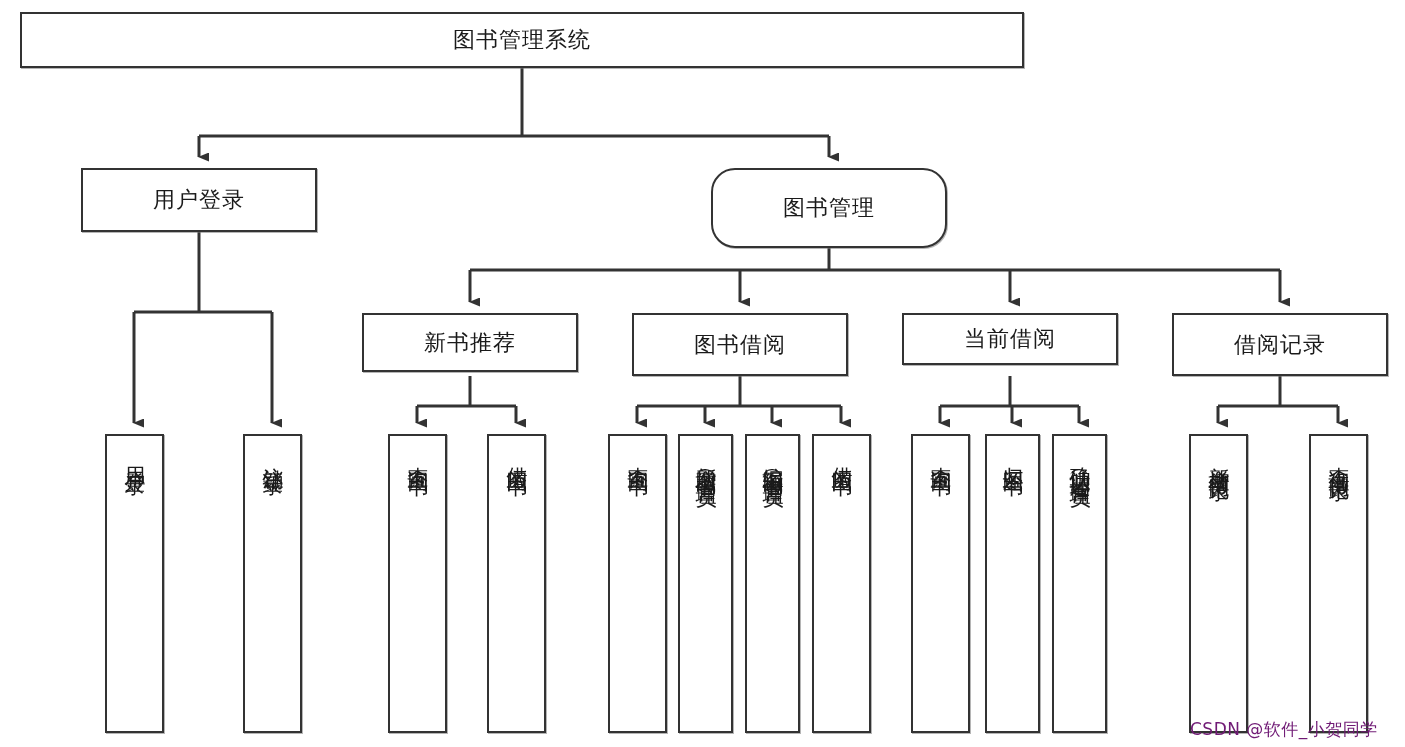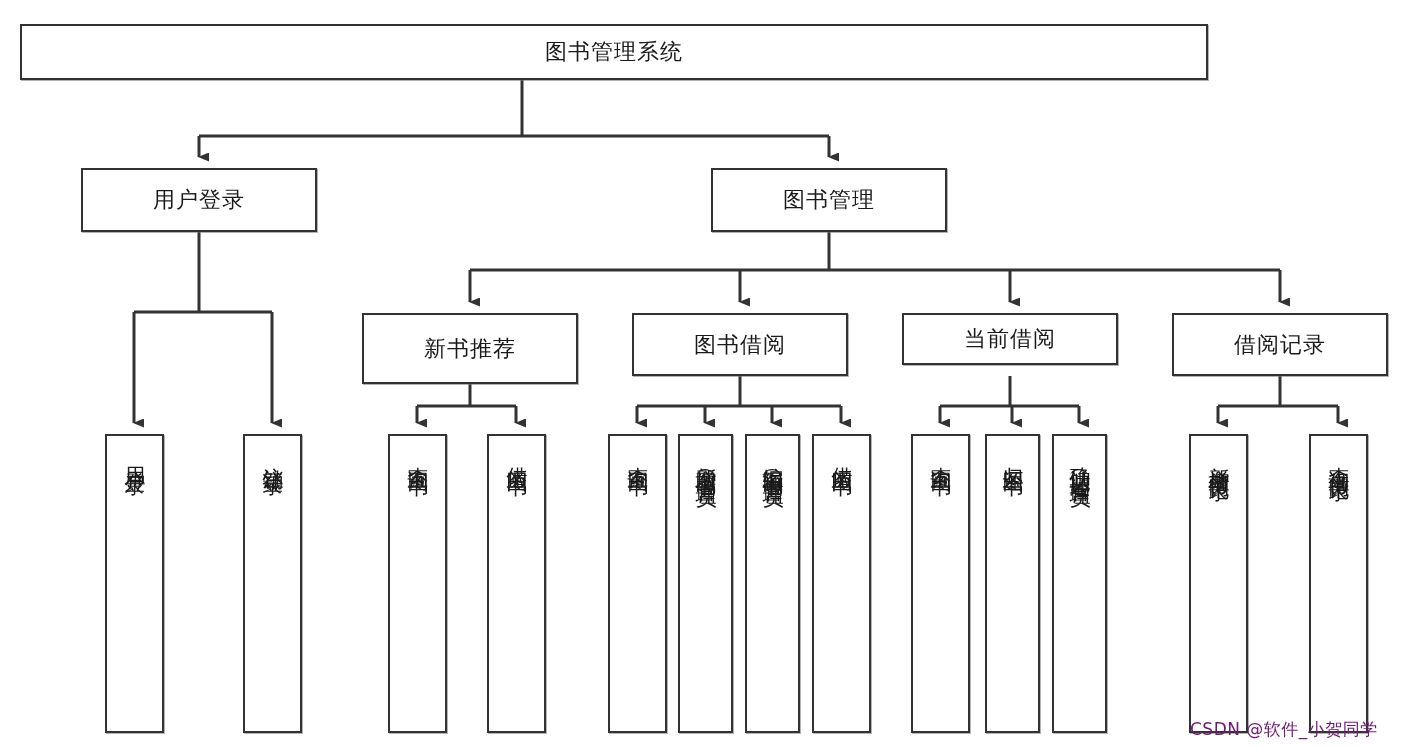--- a/index.html
+++ b/index.html
@@ -106,30 +106,30 @@
         <line x1="1012" y1="406" x2="1012" y2="423" marker-end="url(#arrowhead)"></line>
         <line x1="1079" y1="406" x2="1079" y2="423" marker-end="url(#arrowhead)"></line>
         <line x1="1280" y1="376" x2="1280" y2="406"></line>
         <line x1="1218" y1="406" x2="1338" y2="406"></line>
         <line x1="1218" y1="406" x2="1218" y2="423" marker-end="url(#arrowhead)"></line>
         <line x1="1338" y1="406" x2="1338" y2="423" marker-end="url(#arrowhead)"></line>
       </g>
   </svg>
 
   <div id="nodes-layer">
-      <div class="node-box" style="left: 20px; top: 12px; width: 1188px; height: 56px; margin-top: 12px;">
+      <div class="node-box" style="left: 20px; top: 12px; width: 1004px; height: 56px;">
         <span class="node-label">图书管理系统</span>
       </div>
       <div class="node-box" style="left: 81px; top: 168px; width: 236px; height: 64px;">
         <span class="node-label">用户登录</span>
       </div>
-      <div class="node-box" style="left: 711px; top: 168px; width: 236px; height: 64px;">
+      <div class="node-box" style="left: 711px; top: 168px; width: 236px; height: 80px; border-radius: 24px;">
         <span class="node-label">图书管理</span>
       </div>
-      <div class="node-box" style="left: 362px; top: 313px; width: 216px; height: 71px;">
+      <div class="node-box" style="left: 362px; top: 313px; width: 216px; height: 59px;">
         <span class="node-label">新书推荐</span>
       </div>
       <div class="node-box" style="left: 632px; top: 313px; width: 216px; height: 63px; text-align: right;">
         <span class="node-label">图书借阅</span>
       </div>
       <div class="node-box" style="left: 902px; top: 313px; width: 216px; height: 52px;">
         <span class="node-label">当前借阅</span>
       </div>
       <div class="node-box" style="left: 1172px; top: 313px; width: 216px; height: 63px;">
         <span class="node-label">借阅记录</span>

